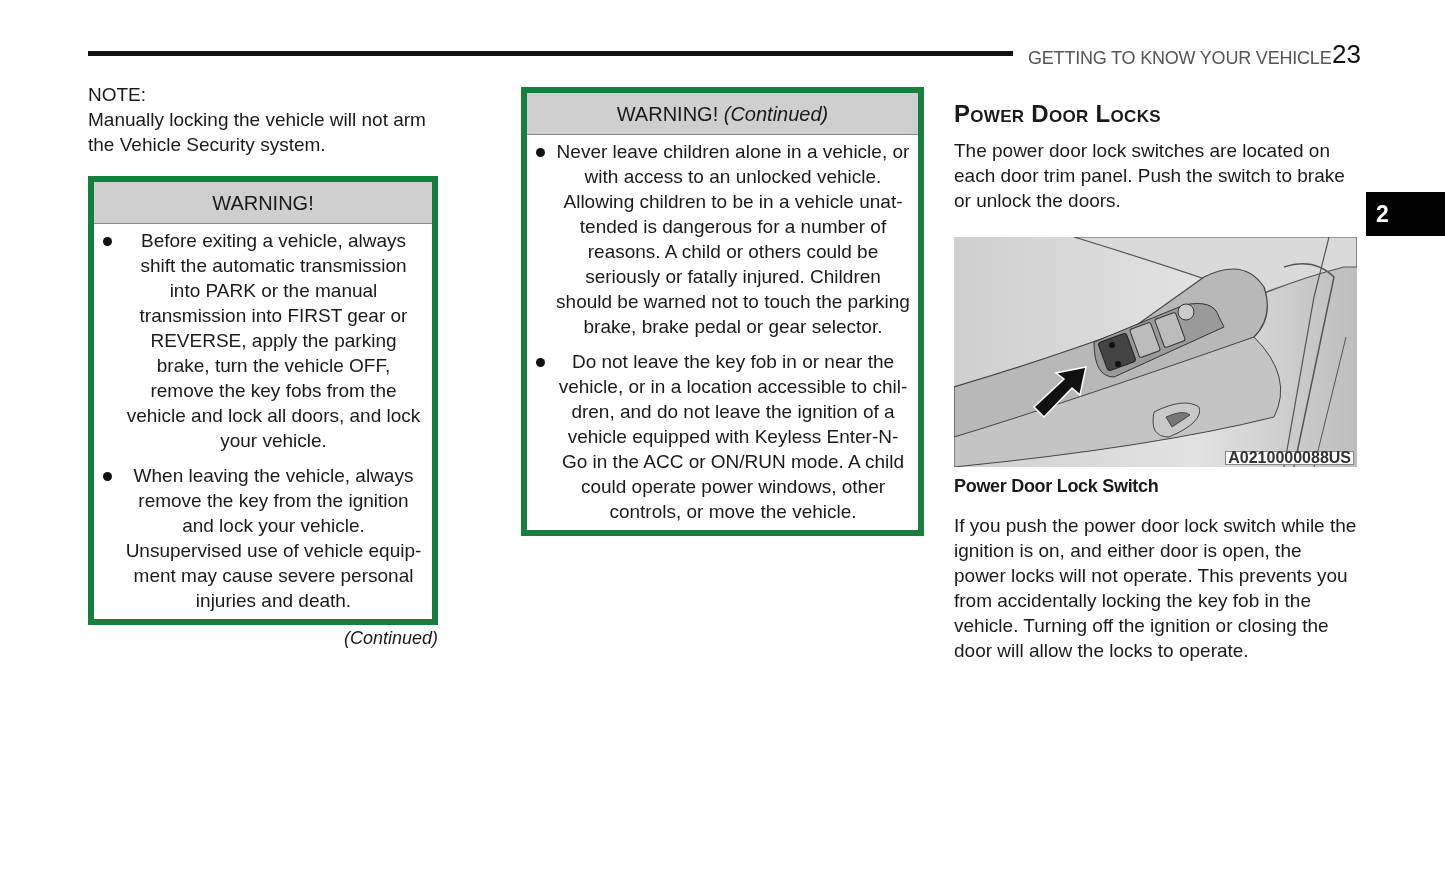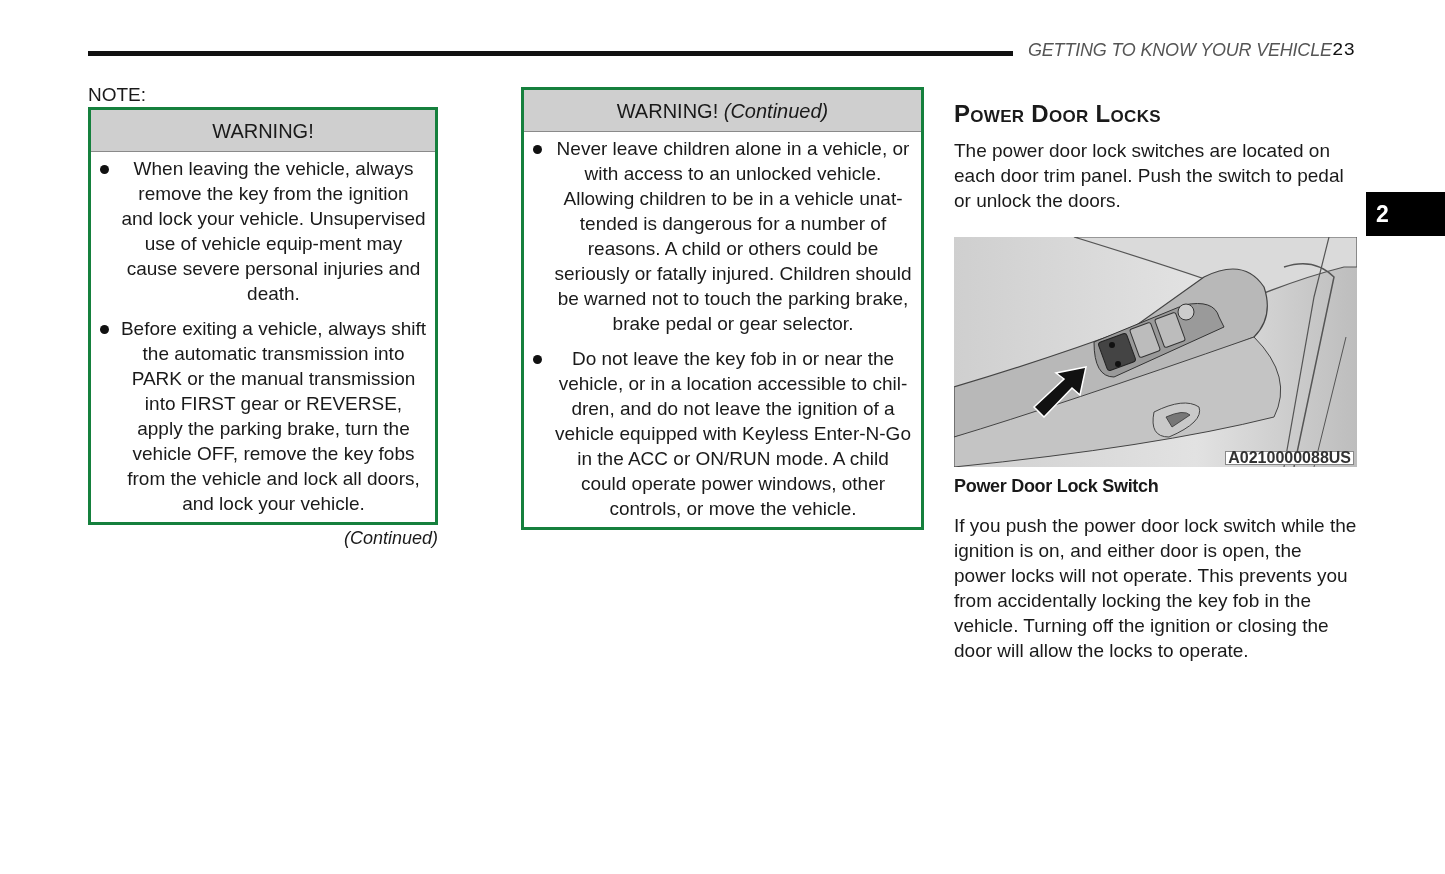--- a/index.html
+++ b/index.html
@@ -1,32 +1,32 @@
 <!DOCTYPE html>
 <html><head>
   <meta charset="utf-8">
   <style>
     html, body { margin: 0; padding: 0; background: #ffffff; }
     body { width: 1445px; height: 874px; position: relative; overflow: hidden;
            font-family: "Liberation Sans", sans-serif; color: #1a1a1a; }
     .rule { position: absolute; left: 88px; top: 51px; width: 925px; height: 5px; background: #111; }
-    .running-head { position: absolute; left: 1028px; top: 40px; font-size: 18px; color: #555; letter-spacing: -0.2px; font-style: italic; }
-    .page-num { position: absolute; left: 1332px; top: 39px; font-size: 19px; color: #111; font-family: Liberation Mono, monospace; }
+    .running-head { position: absolute; left: 1028px; top: 48px; font-size: 18px; color: #555; letter-spacing: -0.2px; }
+    .page-num { position: absolute; left: 1332px; top: 39px; font-size: 26px; color: #111; }
     .tab { position: absolute; left: 1366px; top: 192px; width: 79px; height: 44px; background: #000; color: #fff;
            font-weight: bold; font-size: 23px; line-height: 44px; padding-left: 10px; box-sizing: border-box; }
 
     .col { position: absolute; font-size: 19px; line-height: 25px; }
     .col1 { left: 88px; top: 82px; width: 350px; }
     .col2 { left: 521px; top: 87px; width: 403px; }
     .col3 { left: 954px; top: 82px; width: 403px; margin-top: 16px; }
 
     .note-label { margin: 0; }
     .note-text { margin: 0 0 19px 0; }
 
-    .warn-box { border: 3px solid #15803d; }
+    .warn-box { border: 6px solid #15803d; }
     .warn-head { background: #cfcfcf; border-bottom: 1px solid #8a8a8a; text-align: center; height: 41px;
                  line-height: 42px; font-size: 20px; }
     .warn-head .cont { font-style: italic; }
     .warn-list { list-style: none; margin: 0; padding: 4px 8px 4px 8px; text-align: center; }
     .warn-list li { position: relative; padding-left: 21px; margin-bottom: 10px; }
     .warn-list li:last-child { margin-bottom: 2px; }
     .bullet { position: absolute; left: 1px; top: 9px; width: 9px; height: 9px; border-radius: 50%; background: #111; }
     .continued { text-align: right; font-style: italic; margin-top: 1px; font-size: 18px; }
 
     .section-title { margin: 0 0 8px 0; font-weight: bold; font-size: 24px; font-variant: small-caps; line-height: 32px; letter-spacing: 0.3px; }
@@ -40,48 +40,49 @@
 </head>
 <body>
 
 <div class="rule"></div>
 <div class="running-head">GETTING TO KNOW YOUR VEHICLE</div>
 <div class="page-num">23</div>
 <div class="tab">2</div>
 
 <div class="col col1">
   <p class="note-label">NOTE:</p>
+  <p class="note-text">Manually locking the vehicle will not arm the Vehicle Security system.</p>
   <div class="warn-box">
     <div class="warn-head">
       <span>WARNING!</span>
     </div>
     <ul class="warn-list">
+      <li><span class="bullet"></span><span>Before exiting a vehicle, always shift the automatic transmission into PARK or the manual transmission into FIRST gear or REVERSE, apply the parking brake, turn the vehicle OFF, remove the key fobs from the vehicle and lock all doors, and lock your vehicle.</span></li>
       <li><span class="bullet"></span><span>When leaving the vehicle, always remove the key from the ignition and lock your vehicle. Unsupervised use of vehicle equip-ment may cause severe personal injuries and death.</span></li>
-      <li><span class="bullet"></span><span>Before exiting a vehicle, always shift the automatic transmission into PARK or the manual transmission into FIRST gear or REVERSE, apply the parking brake, turn the vehicle OFF, remove the key fobs from the vehicle and lock all doors, and lock your vehicle.</span></li>
     </ul>
   </div>
   <div class="continued">(Continued)</div>
 </div>
 
 <div class="col col2">
   <div class="warn-box">
     <div class="warn-head">
       <span>WARNING!</span>
       <span class="cont">(Continued)</span>
     </div>
     <ul class="warn-list">
       <li><span class="bullet"></span><span>Never leave children alone in a vehicle, or with access to an unlocked vehicle. Allowing children to be in a vehicle unat-tended is dangerous for a number of reasons. A child or others could be seriously or fatally injured. Children should be warned not to touch the parking brake, brake pedal or gear selector.</span></li>
       <li><span class="bullet"></span><span>Do not leave the key fob in or near the vehicle, or in a location accessible to chil-dren, and do not leave the ignition of a vehicle equipped with Keyless Enter-N-Go in the ACC or ON/RUN mode. A child could operate power windows, other controls, or move the vehicle.</span></li>
     </ul>
   </div>
 </div>
 
 <div class="col col3">
   <h2 class="section-title">Power Door Locks</h2>
-  <p class="para">The power door lock switches are located on each door trim panel. Push the switch to pedal or unlock the doors.</p>
+  <p class="para">The power door lock switches are located on each door trim panel. Push the switch to brake or unlock the doors.</p>
   <div class="figure">
     <svg width="403" height="230" viewBox="0 0 403 230">
       <defs>
         <linearGradient id="bg" x1="0" y1="0" x2="1" y2="0">
           <stop offset="0" stop-color="#cfcfcf"></stop>
           <stop offset="0.6" stop-color="#e2e2e2"></stop>
           <stop offset="1" stop-color="#bdbdbd"></stop>
         </linearGradient>
       </defs>
       <rect x="0" y="0" width="403" height="230" fill="url(#bg)"></rect>

